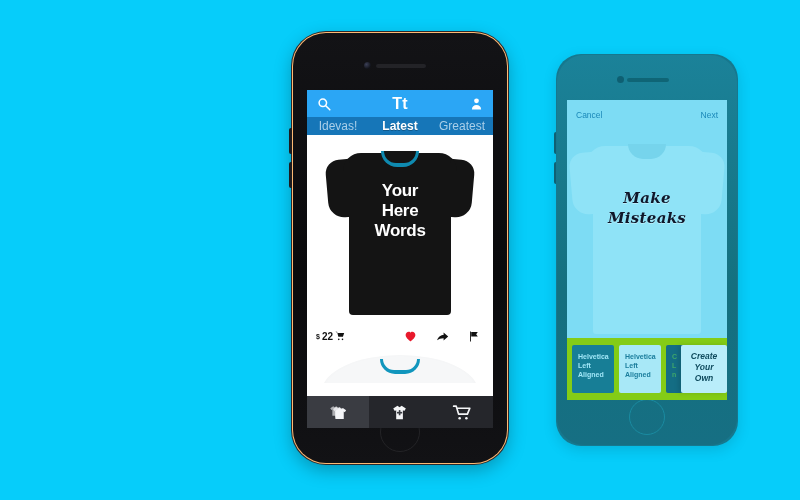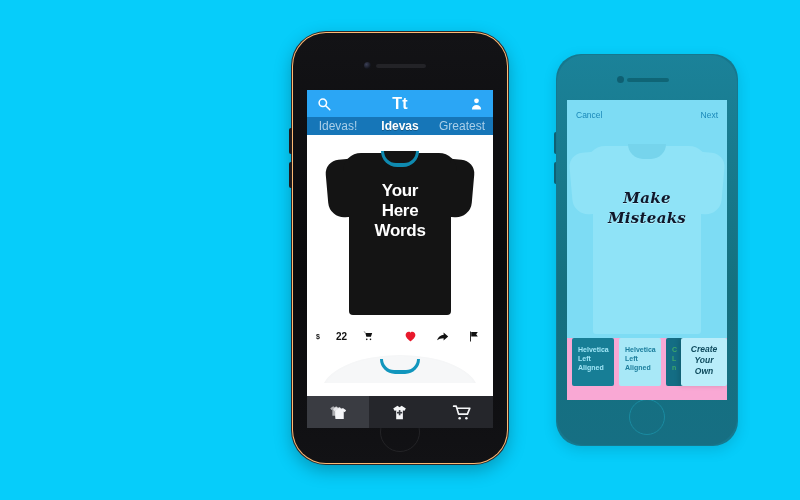--- a/index.html
+++ b/index.html
@@ -73,21 +73,21 @@
     border-radius:0 0 16px 16px;background:#141414;}
   .tee-text{
     position:absolute;left:0;right:0;top:46px;text-align:center;color:#ffffff;
     font-weight:bold;font-size:17px;line-height:20px;letter-spacing:-.3px;
   }
 
   
   .p1-actions{
     display:flex;align-items:center;height:26px;padding:0 9px;box-sizing:border-box;background:#fff;
   }
-  .price{font-size:10px;color:#111;font-weight:bold;display:flex;align-items:center;gap:16px;}
+  .price{font-size:10px;color:#111;font-weight:bold;display:flex;align-items:center;gap:2px;}
   .price .cur{font-size:7px;vertical-align:top;}
   .act-right{margin-left:auto;display:flex;align-items:center;gap:19px;padding-right:4px;}
 
   
   .peek{position:relative;height:34px;background:#fff;overflow:hidden;}
   .peek .wtee{
     position:absolute;left:50%;margin-left:-78px;top:6px;width:156px;height:52px;
     background:#f6f7f8;border-radius:50% 50% 10px 10px/70% 70% 10px 10px;
     box-shadow:inset 0 -2px 5px rgba(0,0,0,.04);
   }
@@ -124,22 +124,22 @@
   .tee2{position:absolute;left:50%;margin-left:-76px;top:4px;width:152px;height:200px;}
   .tee2 .body{position:absolute;left:22px;top:16px;width:108px;height:184px;background:#8fe3f7;border-radius:5px 5px 3px 3px;}
   .tee2 .sleeveL{position:absolute;left:0;top:18px;width:40px;height:62px;background:#8fe3f7;border-radius:14px 4px 10px 16px;transform:rotate(-5deg);}
   .tee2 .sleeveR{position:absolute;right:0;top:18px;width:40px;height:62px;background:#8fe3f7;border-radius:4px 14px 16px 10px;transform:rotate(5deg);}
   .tee2 .shoulder{position:absolute;left:16px;top:12px;width:120px;height:34px;background:#8fe3f7;border-radius:18px 18px 0 0;}
   .tee2 .collar{position:absolute;left:50%;margin-left:-19px;top:10px;width:38px;height:15px;border-radius:0 0 19px 19px;background:#76d4ec;}
   .tee2-text{position:absolute;left:0;right:0;top:58px;text-align:center;color:#0f172a;
     font-family:"DejaVu Serif",serif;font-style:italic;font-weight:bold;font-size:15px;line-height:20px;
     text-shadow:0 1px 0 rgba(255,255,255,.35);letter-spacing:.3px;}
 
-  .p2-fonts{position:absolute;left:0;bottom:0;width:100%;height:62px;background:#f9a8d4;
-    display:flex;align-items:flex-start;padding:0 5px;box-sizing:border-box;gap:5px;overflow:hidden;}
+  .p2-fonts{position:absolute;left:0;bottom:0;width:100%;height:62px;background:#84cc16;
+    display:flex;align-items:center;padding:0 5px;box-sizing:border-box;gap:5px;overflow:hidden;}
   .fcard{height:48px;border-radius:2px;padding:7px 6px;box-sizing:border-box;
     font-size:7px;line-height:9px;font-weight:bold;flex:0 0 auto;}
   .fcard.dark{width:42px;background:#177e96;color:#9fe6f7;}
   .fcard.light{width:42px;background:#a8e8f7;color:#1b7d9c;}
   .fcard.hidden-card{width:24px;background:#146d84;color:#3fa86a;overflow:hidden;}
   .fcard.create{width:46px;background:#b9edfa;color:#0f4b5e;font-style:italic;font-size:8.5px;line-height:11px;
     text-align:center;padding:6px 3px;box-shadow:-2px 0 5px rgba(0,0,0,.14);position:relative;z-index:3;
     margin-left:-14px;}
 </style>
 </head>
@@ -167,21 +167,21 @@
         <div class="icon-btn">
           <svg width="13" height="13" viewBox="0 0 24 24" fill="#fff">
             <circle cx="12" cy="7" r="4.4"></circle>
               <path d="M3.5 23c0-5 3.8-8.2 8.5-8.2S20.5 18 20.5 23z"></path>
           </svg>
         </div>
       </div>
 
       <div class="p1-tabs">
         <div class="p1-tab">Idevas!</div>
-        <div class="p1-tab active">Idevas</div>
+        <div class="p1-tab active">Latest</div>
         <div class="p1-tab">Greatest</div>
         <div class="tab-caret"></div>
       </div>
 
       <div class="p1-feed">
 
         <div class="shirt-wrap">
           <div class="tee">
             <div class="sleeveL"></div>
             <div class="sleeveR"></div>

